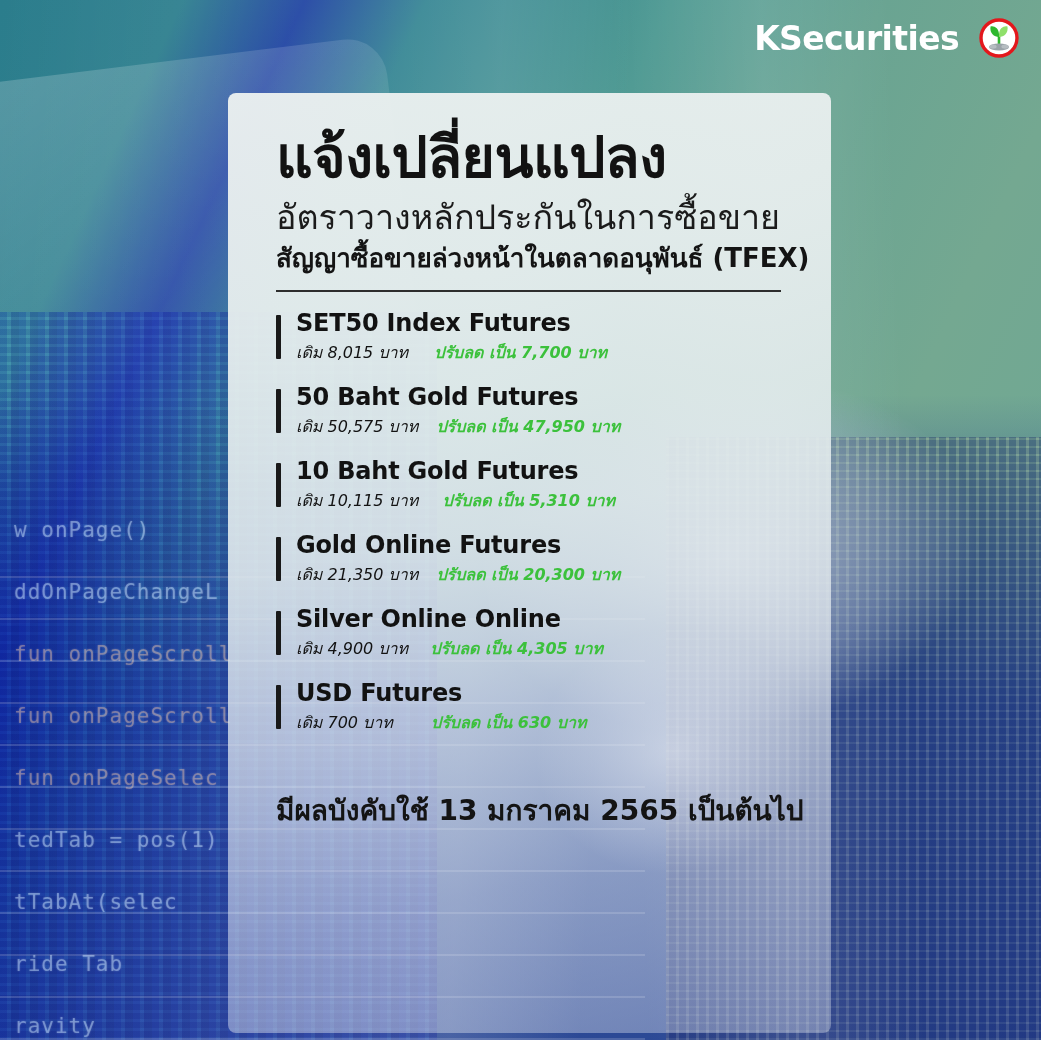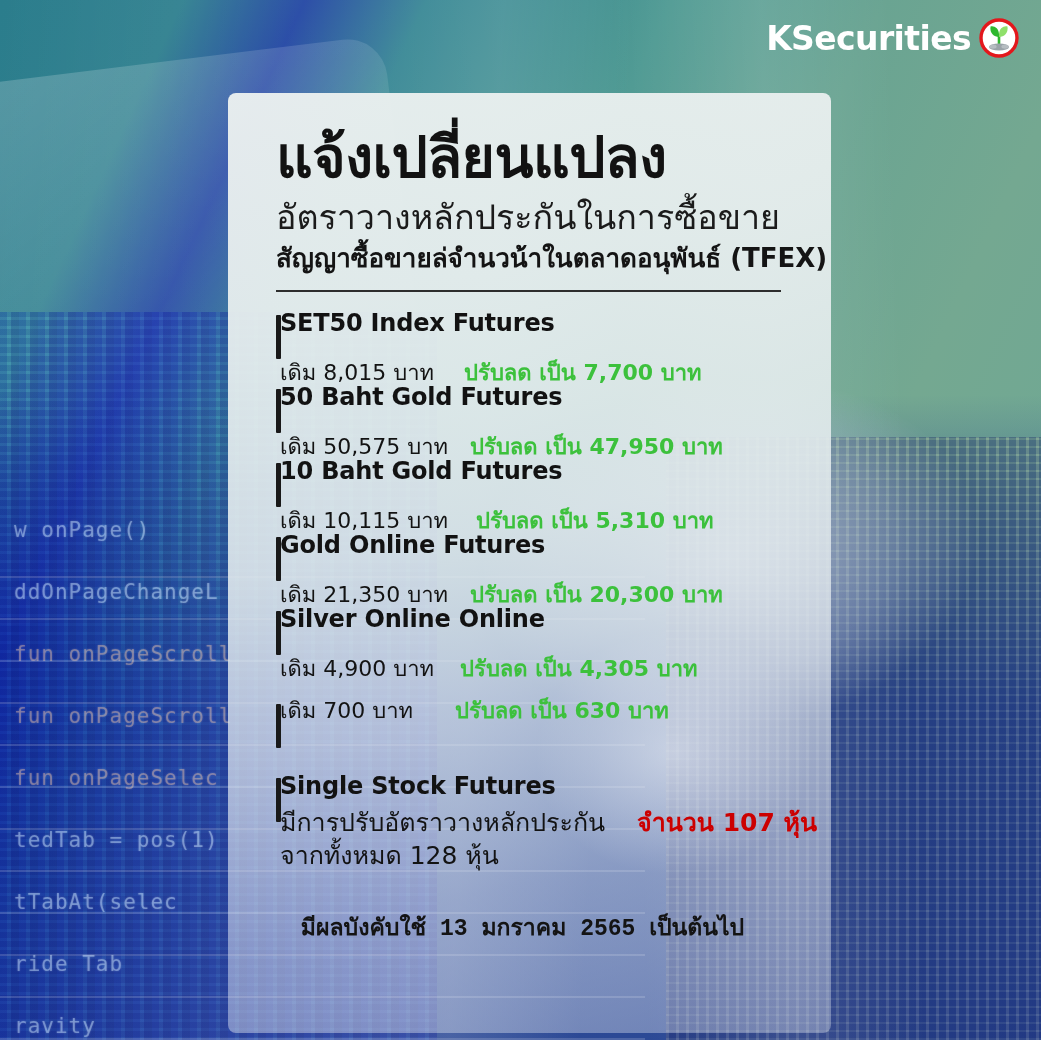--- a/index.html
+++ b/index.html
@@ -99,21 +99,21 @@
   .bg-scanlines {
     position: absolute; left: 0; bottom: 0; width: 62%; height: 48%;
     background: repeating-linear-gradient(0deg,
       rgba(255,255,255,0.16) 0px, rgba(255,255,255,0.16) 2px,
       rgba(255,255,255,0) 2px, rgba(255,255,255,0) 42px);
   }
 
   
   .logo {
     position: absolute; top: 18px; right: 22px;
-    display: flex; align-items: center; gap: 8px;
+    display: flex; align-items: center; gap: 20px;
     z-index: 40;
   }
   .logo-text {
     color: #ffffff;
     font-size: 33px;
     font-weight: 700;
     letter-spacing: -0.6px;
     line-height: 1;
     font-family: "DejaVu Sans", "Liberation Sans", sans-serif;
   }
@@ -166,63 +166,63 @@
     margin-top: 16px;
     width: 505px;
     height: 2px;
     background: #2d2d2d;
   }
 
   
   .list { margin-top: 16px; }
   .row {
     position: relative;
-    padding-left: 4px;
+    padding-left: 20px;
     height: 74px;
   }
   .row-bar {
     position: absolute;
     left: 0; top: 7px;
     width: 5px; height: 44px;
     background: #191919;
     border-radius: 1px;
   }
   .row-title {
     font-size: 24px;
     font-weight: 700;
     color: #121212;
     letter-spacing: -0.2px;
     line-height: 1.32;
     white-space: nowrap;
   }
   .row-values {
-    margin-top: 19px;
-    font-size: 22px;
+    margin-top: 3px;
+    font-size: 16px;
     line-height: 1.3;
     white-space: nowrap;
     color: #131313;
+    font-style: italic;
   }
   .row-old { color: #131313; font-weight: 400; }
   .row-gap { display: inline-block; }
   .row-new { color: #3cc13c; font-weight: 700; }
 
   .row-ssf { height: auto; }
   .ssf-line1 { margin-top: 3px; font-size: 25px; line-height: 1.34; white-space: nowrap; color: #131313; }
   .ssf-count { color: #cc0000; font-weight: 700; }
   .ssf-line2 { font-size: 25px; line-height: 1.34; color: #131313; white-space: nowrap; }
 
   .footer-note {
     margin-top: 36px;
     text-align: center;
-    font-size: 23px;
+    font-size: 28px;
     font-weight: 700;
     color: #141414;
     padding-right: 18px;
     white-space: nowrap;
-    font-family: Liberation Mono, monospace;
   }
 </style>
 </head>
 <body>
 
 <div class="poster">
 
   <div class="bg-base"></div>
   <div class="bg-tablet"></div>
   <div class="bg-city-bottom"></div>
@@ -257,21 +257,21 @@
         <ellipse cx="26" cy="28.6" rx="3.6" ry="2.2" fill="#b6bdc1"></ellipse>
       </svg>
     </span>
   </div>
 
   <div class="card">
     <div class="card-inner">
 
       <div class="title">แจ้งเปลี่ยนแปลง</div>
       <div class="subtitle">อัตราวางหลักประกันในการซื้อขาย</div>
-      <div class="subtitle2">สัญญาซื้อขายล่จำนวน้าในตลาดอนุพันธ์ (TFEX)</div>
+      <div class="subtitle2">สัญญาซื้อขายล่วงหน้าในตลาดอนุพันธ์ (TFEX)</div>
       <div class="divider"></div>
 
       <div class="list">
 
         <div class="row">
           <span class="row-bar"></span>
           <div class="row-title">SET50 Index Futures</div>
           <div class="row-values">
             <span class="row-old">เดิม 8,015 บาท</span>
             <span class="row-gap" style="width:16px"></span>
@@ -314,37 +314,28 @@
           <div class="row-title">Silver Online Online</div>
           <div class="row-values">
             <span class="row-old">เดิม 4,900 บาท</span>
             <span class="row-gap" style="width:12px"></span>
             <span class="row-new">ปรับลด เป็น 4,305 บาท</span>
           </div>
         </div>
 
         <div class="row">
           <span class="row-bar"></span>
+          <div class="row-title">USD Futures</div>
           <div class="row-values">
             <span class="row-old">เดิม 700 บาท</span>
             <span class="row-gap" style="width:28px"></span>
             <span class="row-new">ปรับลด เป็น 630 บาท</span>
           </div>
         </div>
 
-        <div class="row row-ssf">
-          <span class="row-bar"></span>
-          <div class="row-title">Single Stock Futures</div>
-          <div class="ssf-line1">
-            <span>มีการปรับอัตราวางหลักประกัน</span>
-            <span class="row-gap" style="width:16px"></span>
-            <span class="ssf-count">จำนวน 107 หุ้น</span>
-          </div>
-          <div class="ssf-line2">จากทั้งหมด 128 หุ้น</div>
-        </div>
 
       </div>
 
       <div class="footer-note">มีผลบังคับใช้ 13 มกราคม 2565 เป็นต้นไป</div>
 
     </div>
   </div>
 
 </div>
 

